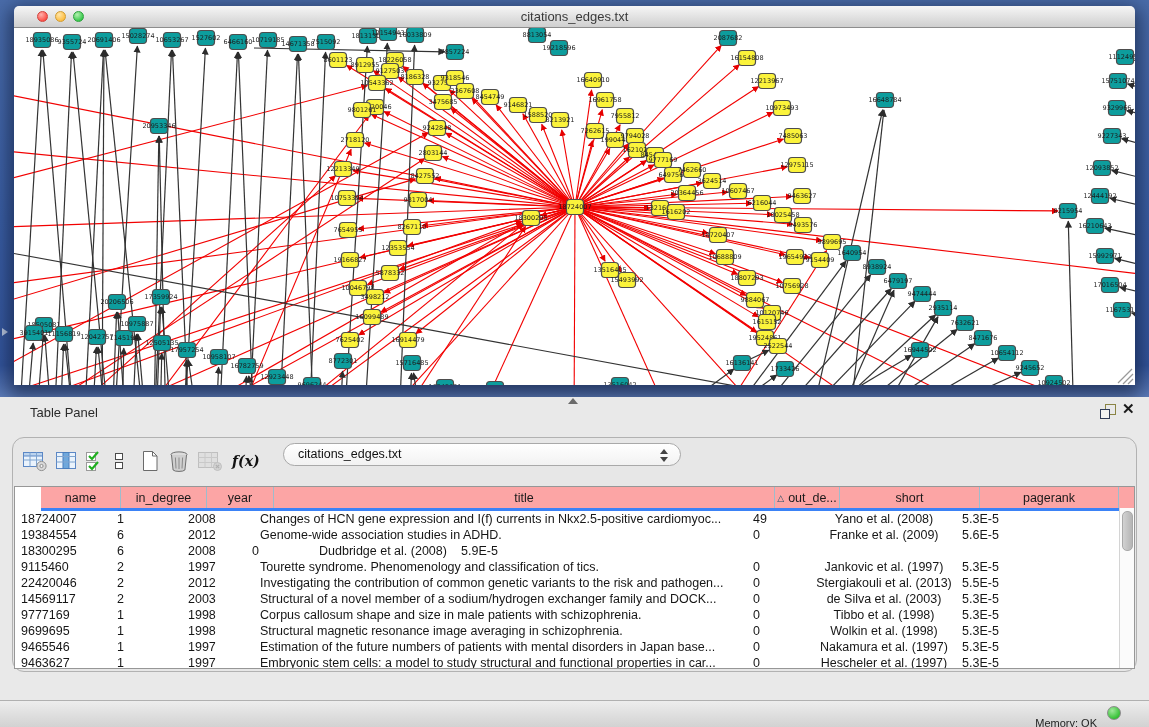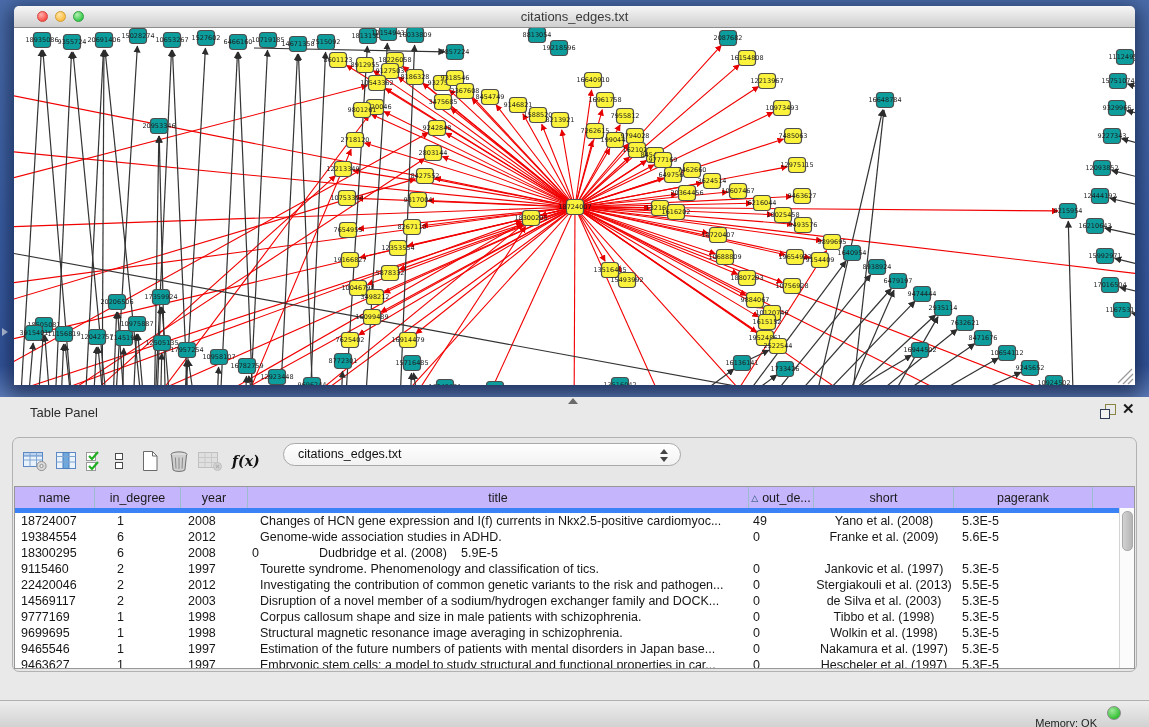--- a/index.html
+++ b/index.html
@@ -28,36 +28,36 @@
   
   .table-panel{position:absolute;left:0;top:397px;width:1149px;height:303px;background:#e9e9e9;}
   .splitter-handle{position:absolute;left:568px;top:1px;width:0;height:0;
     border-left:5px solid transparent;border-right:5px solid transparent;border-bottom:6px solid #6b6b6b;}
   .tp-title{position:absolute;left:30px;top:8px;font-size:13px;color:#2b2b2b;}
   .tp-float{position:absolute;left:1100px;top:7px;width:16px;height:14px;cursor:pointer;}
   .tp-float .back{position:absolute;left:5px;top:0;width:9px;height:9px;border:1px solid #8a8444;background:transparent;}
   .tp-float .front{position:absolute;left:0;top:5px;width:8px;height:8px;border:1px solid #2f3b57;background:#f2f2f2;}
   .tp-close{position:absolute;left:1122px;top:3px;font-size:15px;font-weight:bold;color:#1a1a1a;cursor:pointer;}
   .tp-box{position:absolute;left:12px;top:40px;width:1125px;height:235px;box-sizing:border-box;
-    border:1px solid #b2b2b2;border-radius:7px;background:#e7e7e7;}
+    border:1px solid #b2b2b2;border-radius:12px;background:#e7e7e7;}
   .toolbar{position:absolute;left:6px;top:6px;height:34px;display:flex;align-items:center;}
   .tb-icon{margin:0 3px;display:inline-flex;align-items:center;justify-content:center;cursor:pointer;}
   .fx{font-family:"DejaVu Serif",serif;font-style:italic;font-weight:bold;font-size:14px;color:#111;margin:0 6px;}
   .table-select{position:absolute;left:270px;top:5px;width:398px;height:23px;box-sizing:border-box;
     background:linear-gradient(#ffffff,#f2f2f2);border:1px solid #a9a9a9;border-radius:12px;
     font-size:12.5px;color:#111;line-height:21px;padding-left:14px;cursor:pointer;}
   .spinner{position:absolute;right:12px;top:4px;width:9px;height:14px;}
   .spinner .up{position:absolute;left:1px;top:1px;width:0;height:0;
     border-left:4px solid transparent;border-right:4px solid transparent;border-bottom:5px solid #444;}
   .spinner .dn{position:absolute;left:1px;bottom:0;width:0;height:0;
     border-left:4px solid transparent;border-right:4px solid transparent;border-top:5px solid #444;}
 
   .data-table{position:absolute;left:1px;top:48px;width:1121px;height:183px;box-sizing:border-box;
     background:#ffffff;border:1px solid #979797;overflow:hidden;font-size:12.5px;color:#161616;}
-  .thead{display:flex;height:21px;background:#c4b5fd;border-bottom:5px solid #3b82f6;}
+  .thead{display:flex;height:21px;background:#fca5a5;border-bottom:3px solid #3b82f6;margin-left:26px;}
   .th{box-sizing:border-box;border-right:1px solid #9dbccd;display:flex;align-items:center;justify-content:center;
       font-size:12.5px;color:#1a1a1a;cursor:pointer;white-space:nowrap;overflow:hidden;}
   .sort-icon{font-size:9px;color:#1f4e66;margin-right:4px;}
   .tr{display:flex;height:16px;line-height:16px;white-space:nowrap;cursor:default;}
   .td{box-sizing:border-box;overflow:hidden;text-overflow:clip;white-space:nowrap;}
   .col0{width:80px}.col1{width:86px}.col2{width:67px}.col3{width:501px}.col4{width:65px}.col5{width:140px}.col6{width:139px}
   .p0{padding-left:6px}.p1{padding-left:22px}.p2{padding-left:7px}.p3{padding-left:12px}.p4{padding-left:4px}
   .p5{text-align:center}.p6{padding-left:8px}
   .vscroll{position:absolute;right:0;top:21px;width:14px;height:160px;background:#fbfbfb;border-left:1px solid #d4d4d4;}
   .vthumb{position:absolute;left:2px;top:3px;width:9px;height:38px;border-radius:5px;
@@ -998,21 +998,21 @@
               <div class="td col2 p2">2012</div>
               <div class="td col3 p3">Investigating the contribution of common genetic variants to the risk and pathogen...</div>
               <div class="td col4 p4">0</div>
               <div class="td col5 p5">Stergiakouli et al. (2013)</div>
               <div class="td col6 p6">5.5E-5</div>
             </div>
             <div class="tr">
               <div class="td col0 p0">14569117</div>
               <div class="td col1 p1">2</div>
               <div class="td col2 p2">2003</div>
-              <div class="td col3 p3">Disruption of a novel member of a sodium/hydrogen exchanger family and DOCK...</div>
+              <div class="td col3 p3">Structural of a novel member of a sodium/hydrogen exchanger family and DOCK...</div>
               <div class="td col4 p4">0</div>
               <div class="td col5 p5">de Silva et al. (2003)</div>
               <div class="td col6 p6">5.3E-5</div>
             </div>
             <div class="tr">
               <div class="td col0 p0">9777169</div>
               <div class="td col1 p1">1</div>
               <div class="td col2 p2">1998</div>
               <div class="td col3 p3">Corpus callosum shape and size in male patients with schizophrenia.</div>
               <div class="td col4 p4">0</div>

